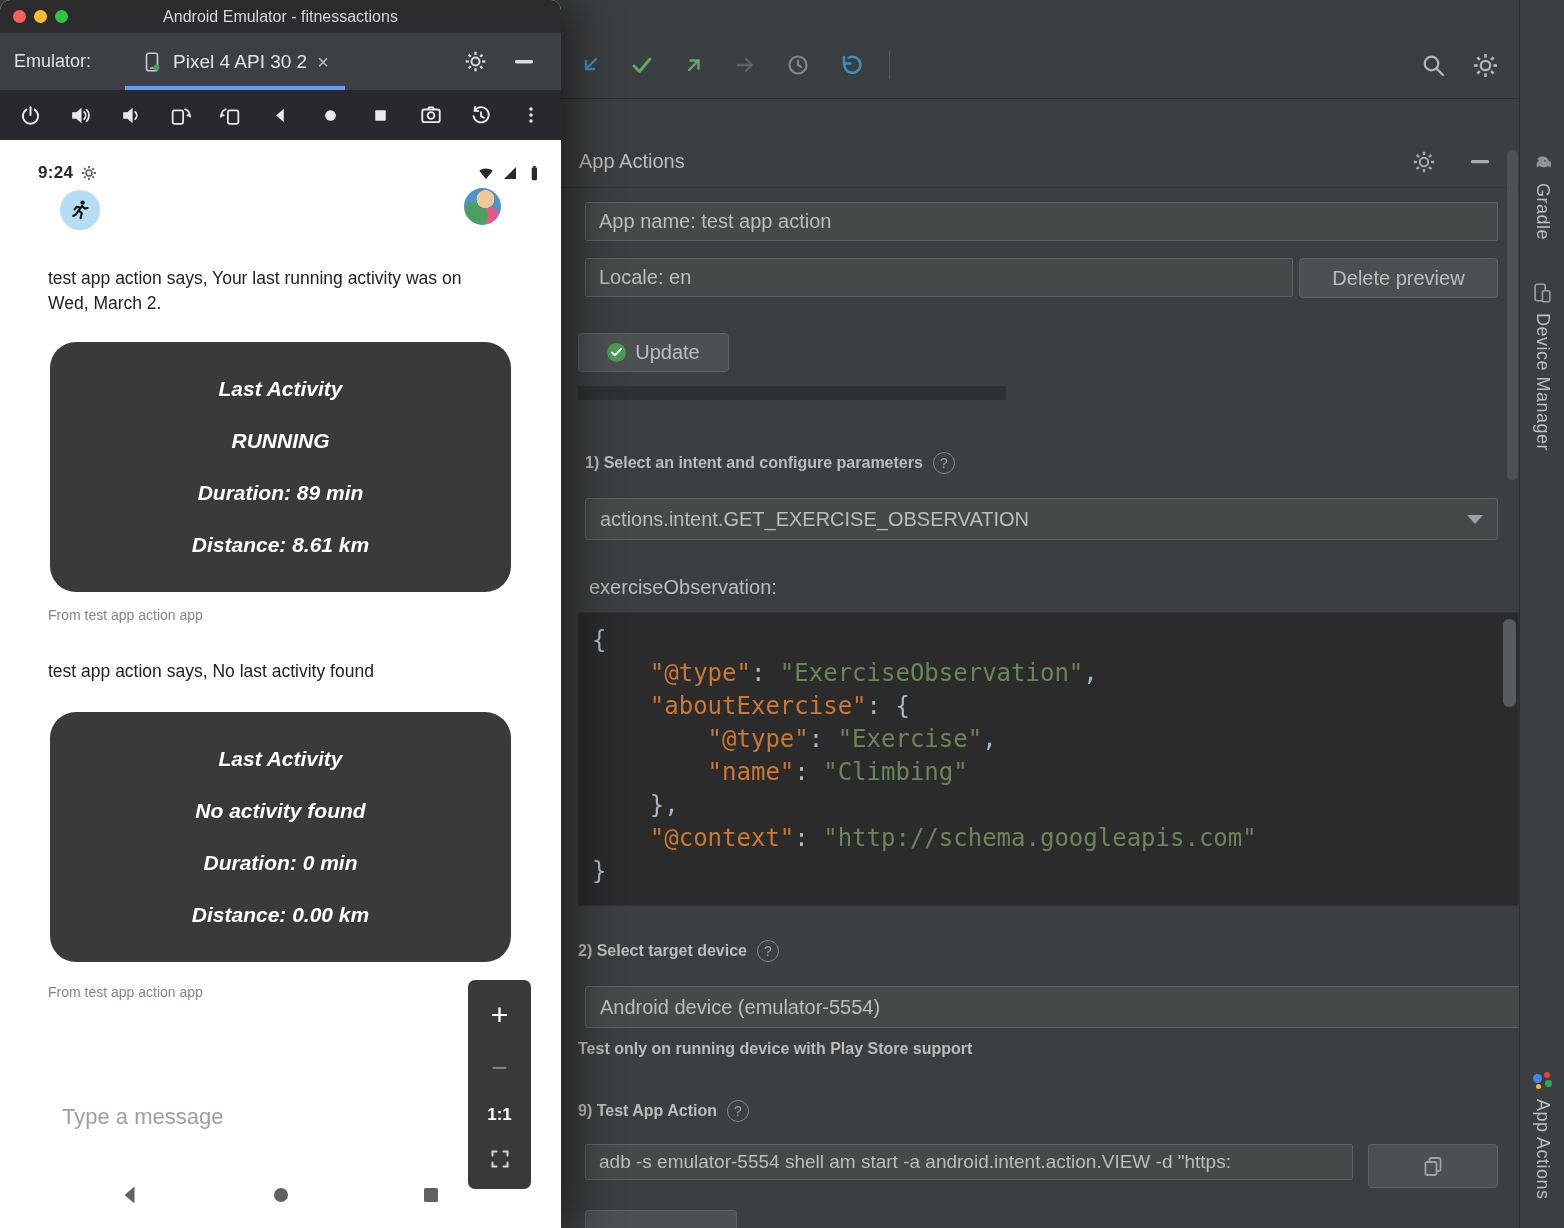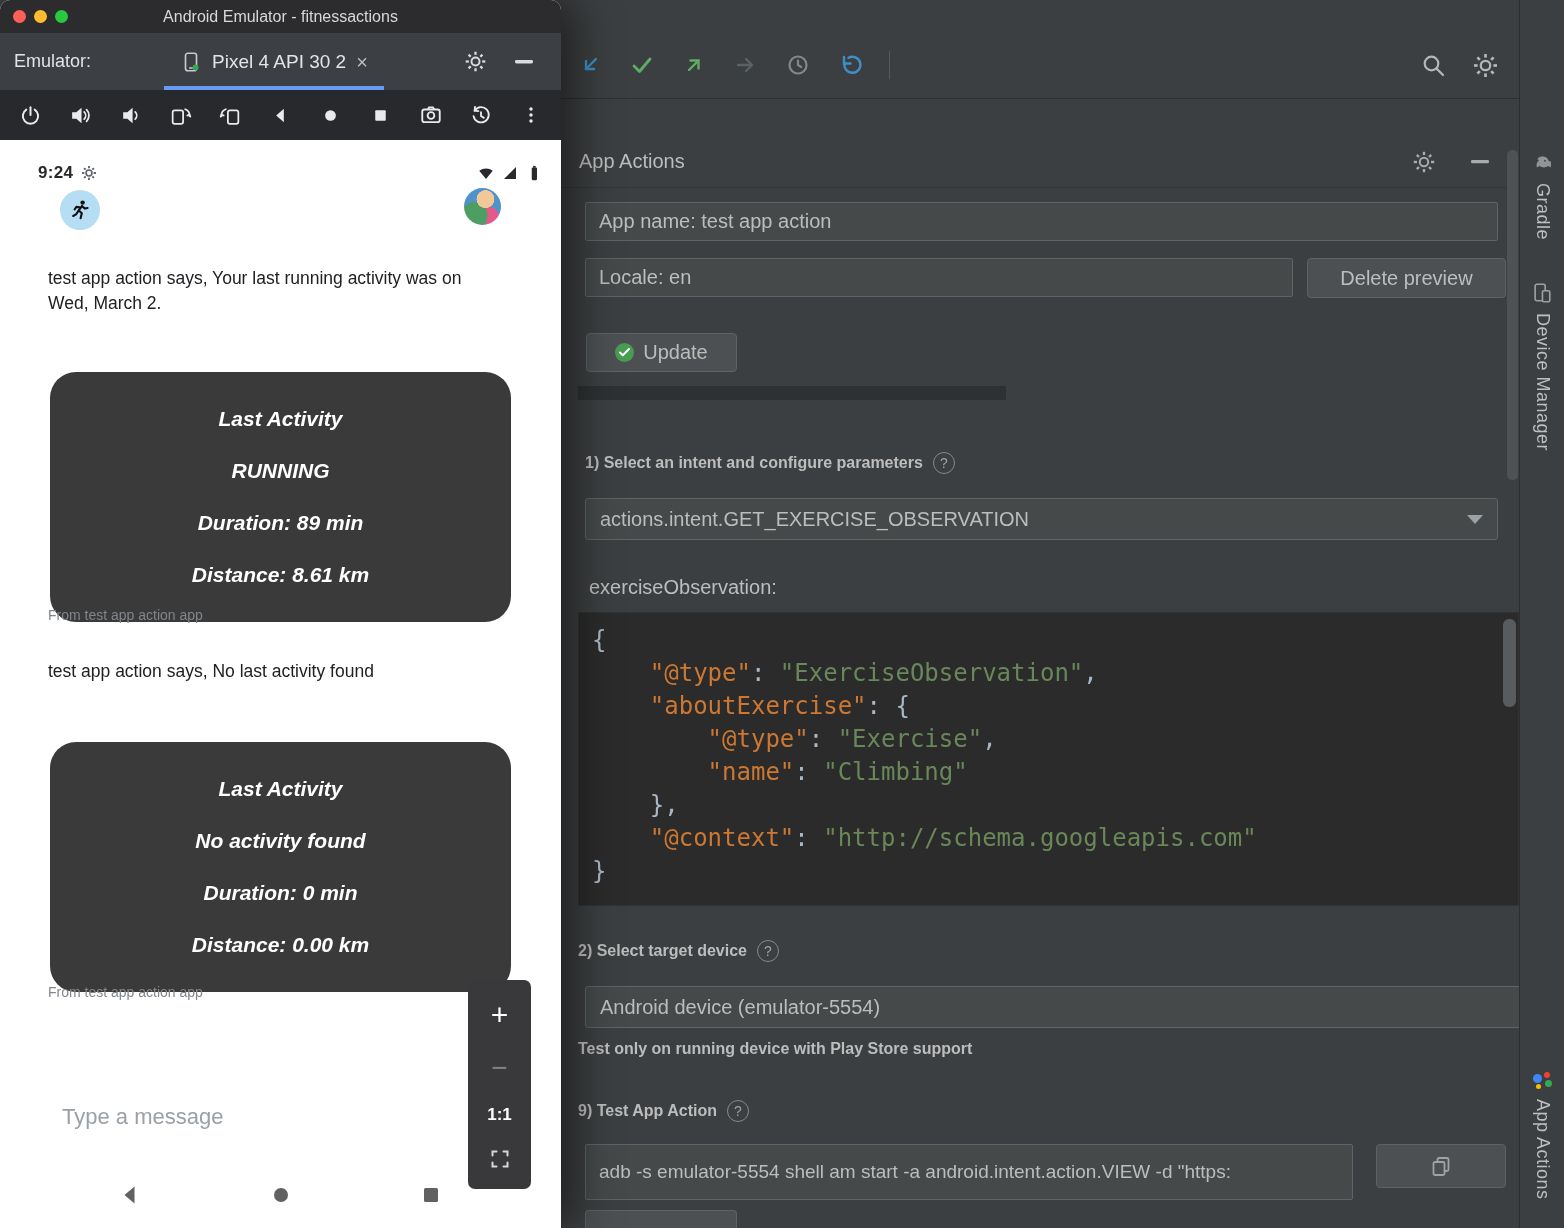--- a/index.html
+++ b/index.html
@@ -17,21 +17,21 @@
   .tb-sep { width:1px; height:28px; background:#56595b; margin:0 2px; }
   .tb-avatar { width:28px; height:28px; border-radius:50%;
     background: radial-gradient(circle at 62% 32%, #f0c493 0 26%, transparent 27%),
                 radial-gradient(circle at 30% 72%, #3f8a5c 0 38%, transparent 39%),
                 radial-gradient(circle, #4a86b8 0 100%); }
 
   .panel-header { position:absolute; left:561px; right:45px; top:136px; height:52px; display:flex; align-items:center; padding:0 18px; color:#bdbdbd; font-size:20px; border-bottom:1px solid #333638; }
   .ph-actions { margin-left:auto; display:flex; align-items:center; gap:26px; padding-right:6px; }
 
   .field { position:absolute; background:#45494a; border:1px solid #5f6365; color:#bdbdbd; font-size:20px; display:flex; align-items:center; padding:0 13px; border-radius:2px; white-space:nowrap; overflow:hidden; }
-  .btn { position:absolute; background:#4c5052; border:1px solid #5e6265; color:#bdbdbd; font-size:20px; border-radius:4px; display:flex; align-items:center; justify-content:center; gap:9px; cursor:default;margin-left:8px; }
+  .btn { position:absolute; background:#4c5052; border:1px solid #5e6265; color:#bdbdbd; font-size:20px; border-radius:4px; display:flex; align-items:center; justify-content:center; gap:9px; cursor:default; }
   .dropdown { position:absolute; background:#45494a; border:1px solid #5f6365; color:#bdbdbd; font-size:20px; display:flex; align-items:center; padding:0 14px; border-radius:3px; }
   .dd-arrow { margin-left:auto; width:0; height:0; border-left:8px solid transparent; border-right:8px solid transparent; border-top:9px solid #9da2a6; }
   .section-label { position:absolute; display:flex; align-items:center; gap:10px; color:#bdbdbd; font-size:16px; font-weight:bold; }
   .help { width:22px; height:22px; border:1.6px solid #86888a; border-radius:50%; color:#9ea0a2; display:inline-flex; align-items:center; justify-content:center; font-size:14px; font-weight:normal; }
   .help::after { content:"?"; }
   .check-badge { width:19px; height:19px; border-radius:50%; background:#499c54; display:inline-flex; align-items:center; justify-content:center; }
   .sel-bar { position:absolute; left:578px; top:386px; width:428px; height:14px; background:#2e3133; }
   .plain-label { position:absolute; color:#bdbdbd; font-size:20px; }
   .note-label { position:absolute; color:#bdbdbd; font-size:16px; font-weight:bold; }
 
@@ -54,21 +54,21 @@
   .aa-dots span { position:absolute; border-radius:50%; }
 
   
   .emulator { position:absolute; left:0; top:0; width:561px; height:1228px; border-radius:10px 10px 0 0; overflow:hidden; background:#fff; box-shadow:14px 0 44px rgba(0,0,0,0.5); z-index:5; }
   .mac-bar { position:relative; height:33px; background:#2c2c2e; display:flex; align-items:center; }
   .lights { display:flex; gap:8px; padding-left:13px; z-index:2; }
   .light { width:13px; height:13px; border-radius:50%; }
   .light.red { background:#ff5f57; } .light.yellow { background:#febc2e; } .light.green { background:#28c840; }
   .mac-title { position:absolute; left:0; right:0; text-align:center; font-size:16px; font-weight:normal; color:#d8d8da; }
 
-  .tab-bar { height:57px; background:#3c4045; display:flex; align-items:center; padding:0 14px; color:#e2e4e7;gap:39px; }
+  .tab-bar { height:57px; background:#3c4045; display:flex; align-items:center; padding:0 14px; color:#e2e4e7; }
   .emu-label { font-size:18px; }
   .emu-tab { position:relative; margin-left:34px; height:100%; display:flex; align-items:center; gap:10px; padding:0 16px; font-size:19px; }
   .emu-tab::after { content:""; position:absolute; left:0; right:0; bottom:0; height:4px; background:#669cf6; }
   .tab-close { color:#b9bdc1; font-size:20px; line-height:1; }
   .tab-actions { margin-left:auto; display:flex; align-items:center; gap:28px; padding-right:14px; }
 
   .emu-toolbar { height:50px; background:#27292c; display:flex; align-items:center; justify-content:space-between; padding:0 17px; }
   .emu-ico { width:26px; height:26px; display:flex; align-items:center; justify-content:center; }
 
   .phone { position:absolute; top:152px; left:0; width:561px; bottom:0; background:#fff; color:#202124; }
@@ -78,21 +78,21 @@
 
   .avatar-bot { position:absolute; left:60px; top:38px; width:40px; height:40px; border-radius:50%; background:#b5ddf4; display:flex; align-items:center; justify-content:center; }
   .avatar-user { position:absolute; right:60px; top:36px; width:37px; height:37px; border-radius:50%;
     background: radial-gradient(circle at 58% 30%, #f2c79a 0 26%, transparent 27%),
                 radial-gradient(circle at 28% 74%, #4d9e63 0 34%, transparent 35%),
                 radial-gradient(circle at 70% 75%, #e5598a 0 22%, transparent 23%),
                 radial-gradient(circle, #4f93c9 0 100%); }
 
   .msg { position:absolute; left:48px; font-size:17.5px; line-height:25px; color:#202124; }
   .caption { position:absolute; left:48px; font-size:14px; color:#80868b; }
-  .card { position:absolute; left:50px; width:461px; height:250px; background:#3a3a3a; border-radius:26px; color:#fff; font-size:21px; font-weight:bold; font-style:italic; text-align:center; display:flex; flex-direction:column; justify-content:center; gap:28px;margin-top:30px; }
+  .card { position:absolute; left:50px; width:461px; height:250px; background:#3a3a3a; border-radius:26px; color:#fff; font-size:21px; font-weight:bold; font-style:italic; text-align:center; display:flex; flex-direction:column; justify-content:center; gap:28px; }
 
   .zoom-panel { position:absolute; right:30px; top:828px; width:63px; height:209px; background:#39393b; border-radius:7px; display:flex; flex-direction:column; align-items:center; justify-content:space-around; padding:8px 0; }
   .zoom-in { color:#fff; font-size:30px; font-weight:300; line-height:1; }
   .zoom-out { color:#808487; font-size:28px; line-height:1; }
   .zoom-ratio { color:#fff; font-size:17px; font-weight:bold; }
 
   .compose { position:absolute; left:62px; top:952px; font-size:22px; color:#9aa0a6; }
   .nav-bar { position:absolute; left:0; right:0; top:1010px; height:66px; display:flex; align-items:center; justify-content:space-between; padding:0 118px; }
 </style>
 </head>
@@ -242,21 +242,21 @@
       <span class="dd-arrow"></span>
     </div>
 
     <div class="note-label" style="left:578px; top:1040px;">Test only on running device with Play Store support</div>
 
     <div class="section-label" style="left:578px; top:1100px;">
       <span>9) Test App Action</span>
       <span class="help"></span>
     </div>
 
-    <div class="field" style="left:585px; top:1144px; width:768px; height:56px; font-size:19px;">
+    <div class="field" style="left:585px; top:1144px; width:768px; height:36px; font-size:19px;">
       <span>adb -s emulator-5554 shell am start -a android.intent.action.VIEW -d "https:</span>
     </div>
     <div class="btn" style="left:1368px; top:1144px; width:130px; height:44px;">
       <svg width="24" height="24" viewBox="0 0 24 24" fill="none" stroke="#9fa3a5" stroke-width="1.8">
           <rect x="8.5" y="4" width="11" height="13" rx="1.5"></rect>
           <rect x="4.5" y="8" width="11" height="13" rx="1.5" fill="#4c5052"></rect>
         </svg>
     </div>
 
     <div class="btn-partial"></div>

